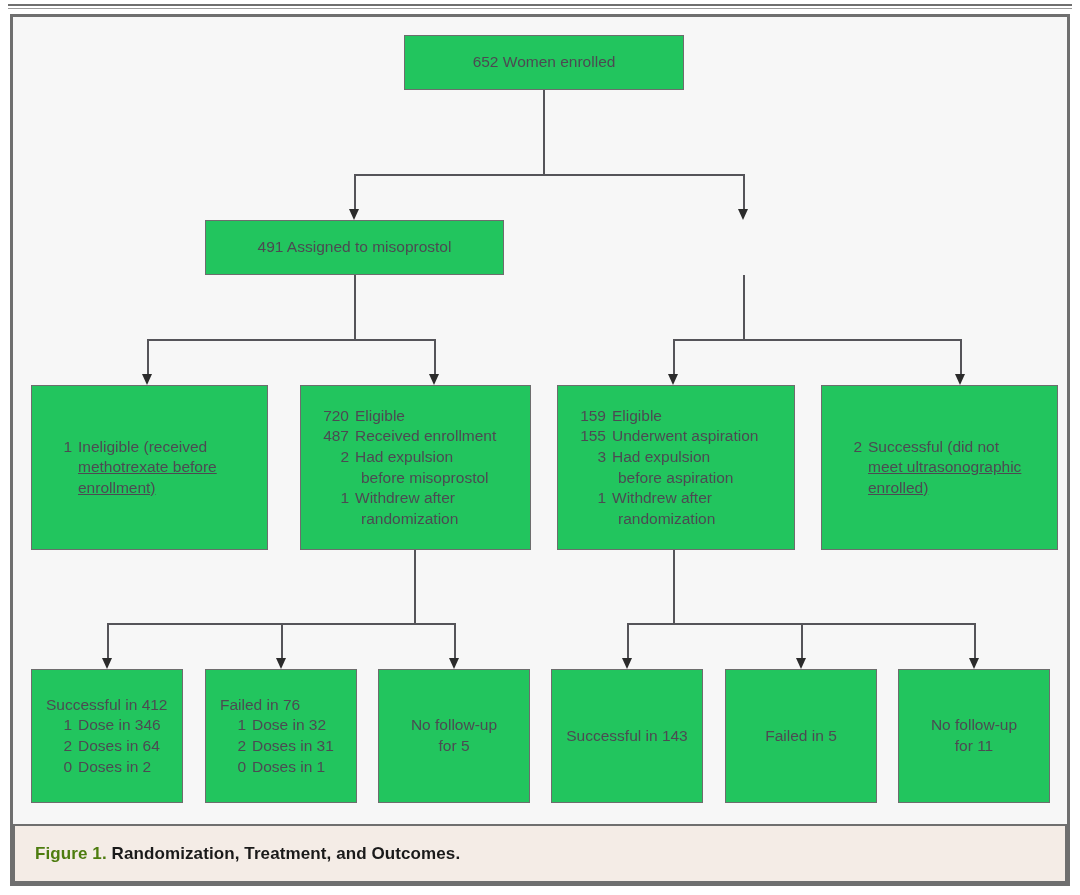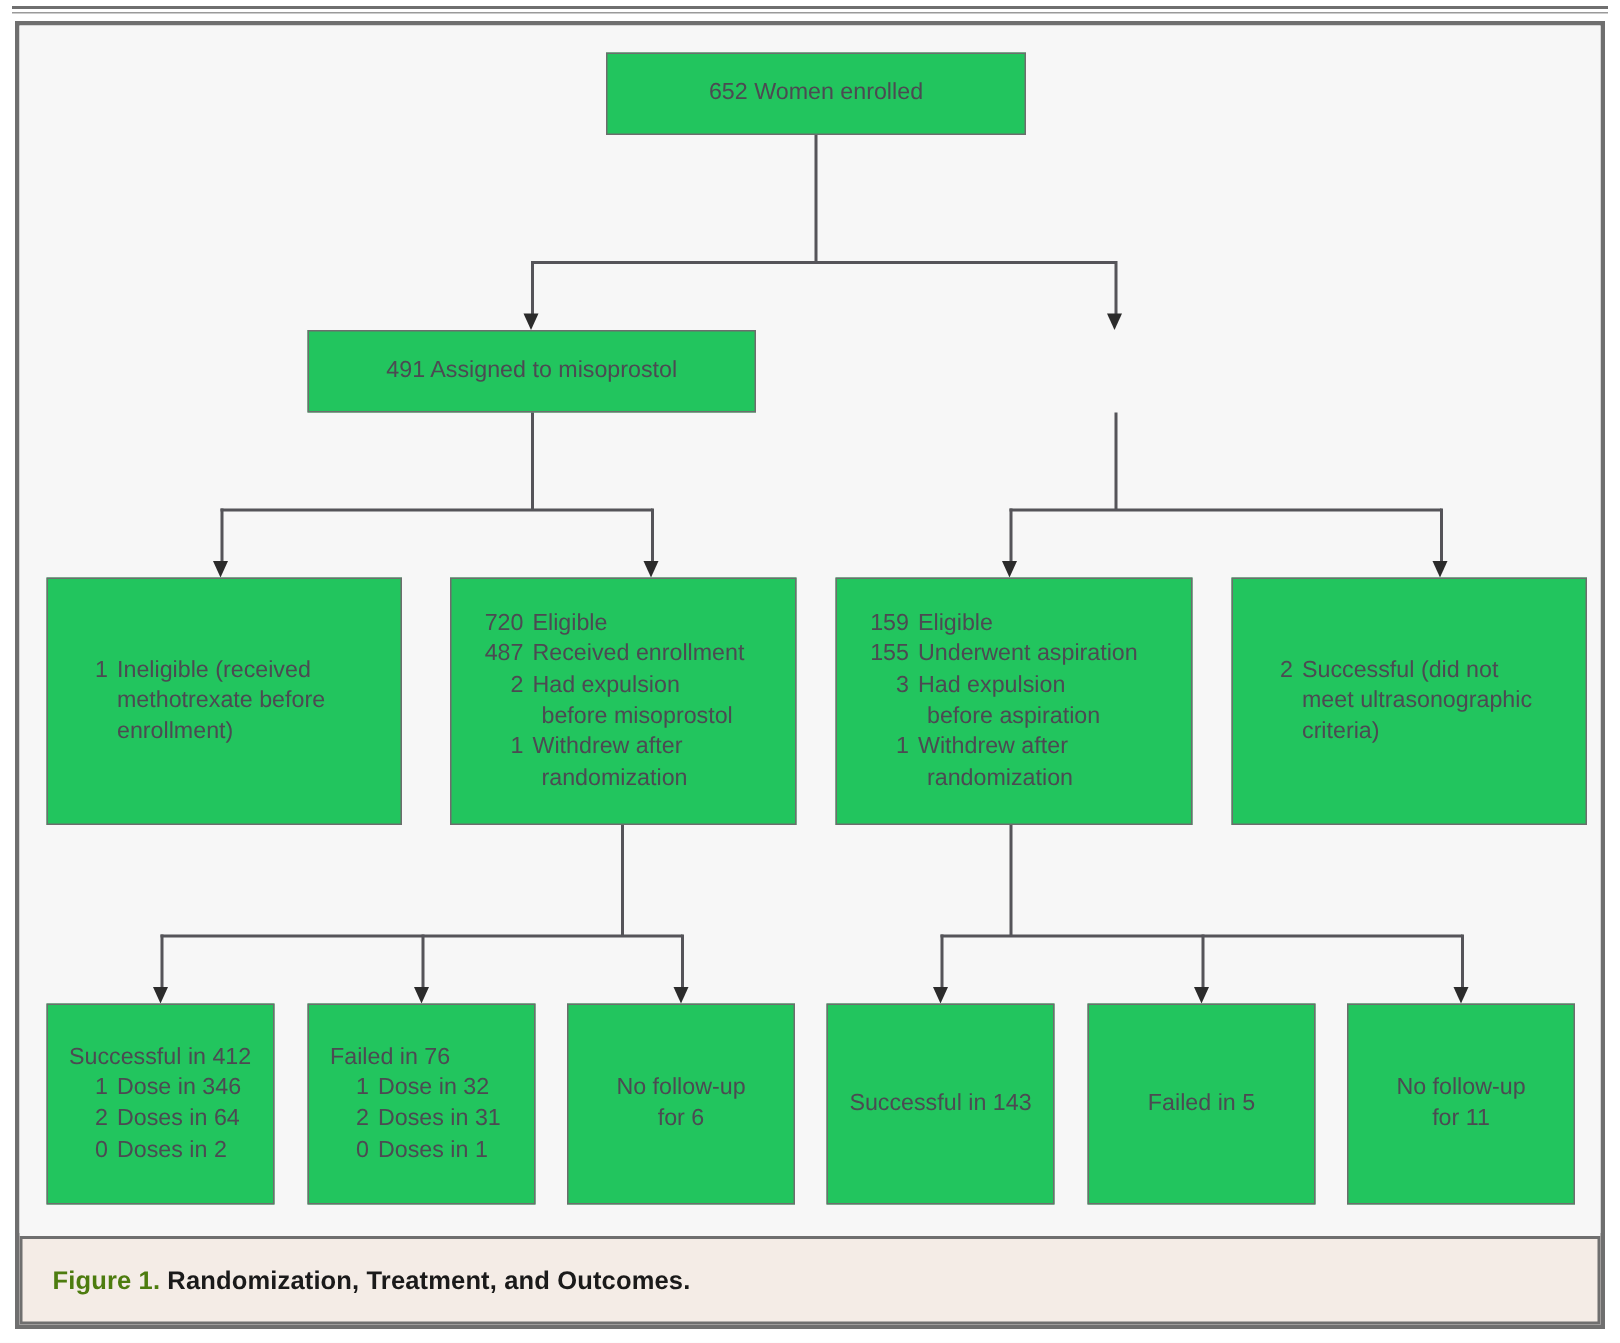--- a/index.html
+++ b/index.html
@@ -53,21 +53,21 @@
   .lines .ln{white-space:nowrap;display:block;}
   
   .row{display:flex;white-space:nowrap;}
   .row .num{
     display:inline-block;width:34px;text-align:right;flex:0 0 34px;
   }
   .row .txt{display:inline-block;padding-left:6px;}
   .cont{display:block;padding-left:46px;white-space:nowrap;}
   .row2 .num{width:26px;flex:0 0 26px;}
   .row2 .txt{padding-left:6px;}
-  .cont2{display:block;padding-left:32px;white-space:nowrap;}
+  .cont2{display:block;padding-left:32px;white-space:nowrap;text-decoration:underline;}
 
   
   .vl{position:absolute;background:#555459;width:1.6px;}
   .hl{position:absolute;background:#555459;height:1.6px;}
   .arrow{
     position:absolute;
     width:0;height:0;
     border-left:5.5px solid transparent;
     border-right:5.5px solid transparent;
     border-top:11px solid #2b2b2b;
@@ -187,21 +187,21 @@
       </span>
     </div>
 
     <div class="box left" style="left:808px;top:368px;width:237px;height:165px;">
       <span class="inner lines">
         <span class="row row2">
           <span class="num">2</span>
             <span class="txt">Successful (did not</span>
         </span>
         <span class="cont2">meet ultrasonographic</span>
-        <span class="cont2">criteria)</span>
+        <span class="cont2">enrolled)</span>
       </span>
     </div>
 
     <div class="vl" style="left:401px;top:533px;height:74px;"></div>
     <div class="hl" style="left:94px;top:606px;width:348px;"></div>
     <div class="vl" style="left:94px;top:606px;height:37px;"></div>
     <div class="arrow" style="left:89px;top:641px;"></div>
     <div class="vl" style="left:268px;top:606px;height:37px;"></div>
     <div class="arrow" style="left:263px;top:641px;"></div>
     <div class="vl" style="left:441px;top:606px;height:37px;"></div>
@@ -248,21 +248,21 @@
         <span class="row row2">
           <span class="num">0</span>
             <span class="txt">Doses in 1</span>
         </span>
       </span>
     </div>
 
     <div class="box center" style="left:365px;top:652px;width:152px;height:134px;">
       <span class="inner lines">
         <span class="ln">No follow-up</span>
-        <span class="ln">for 6</span>
+        <span class="ln">for 5</span>
       </span>
     </div>
 
     <div class="box center" style="left:538px;top:652px;width:152px;height:134px;">
       <span class="inner">Successful in 143</span>
     </div>
 
     <div class="box center" style="left:712px;top:652px;width:152px;height:134px;">
       <span class="inner">Failed in 5</span>
     </div>

